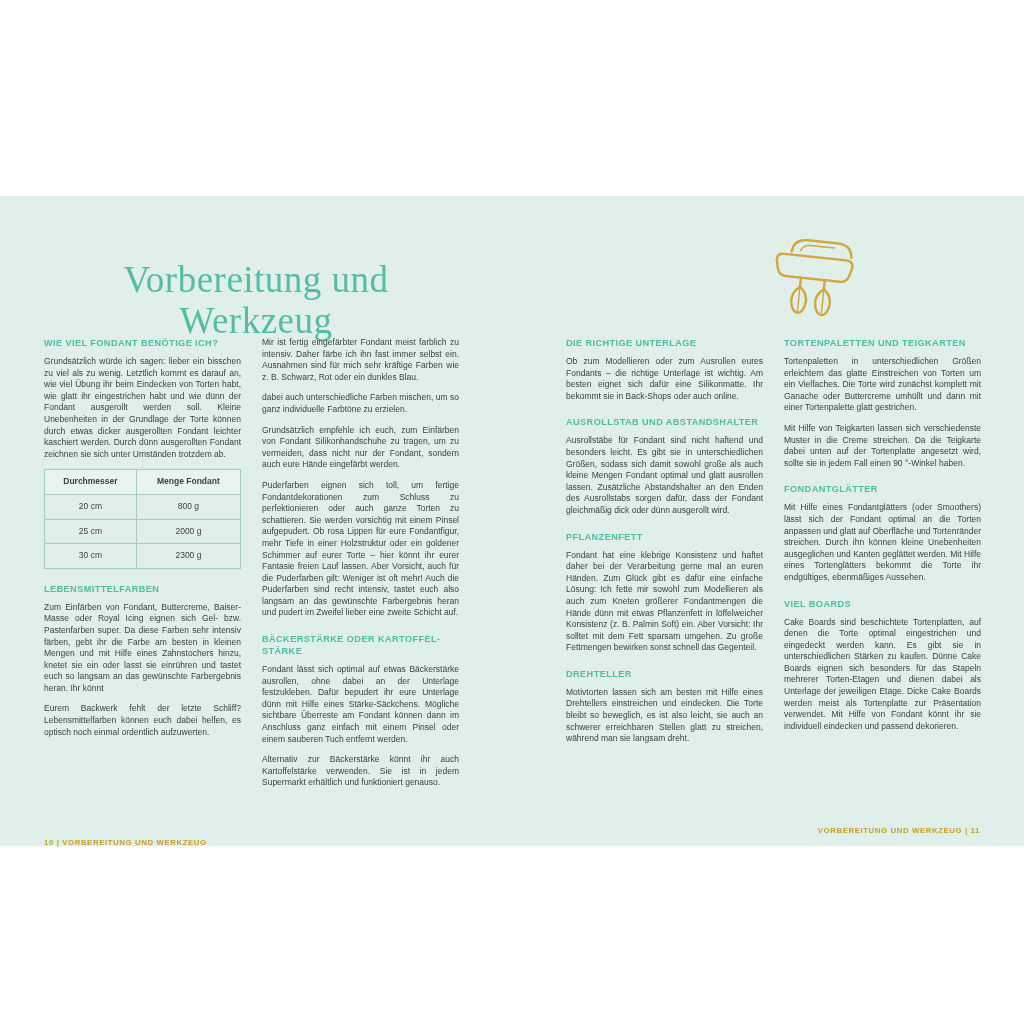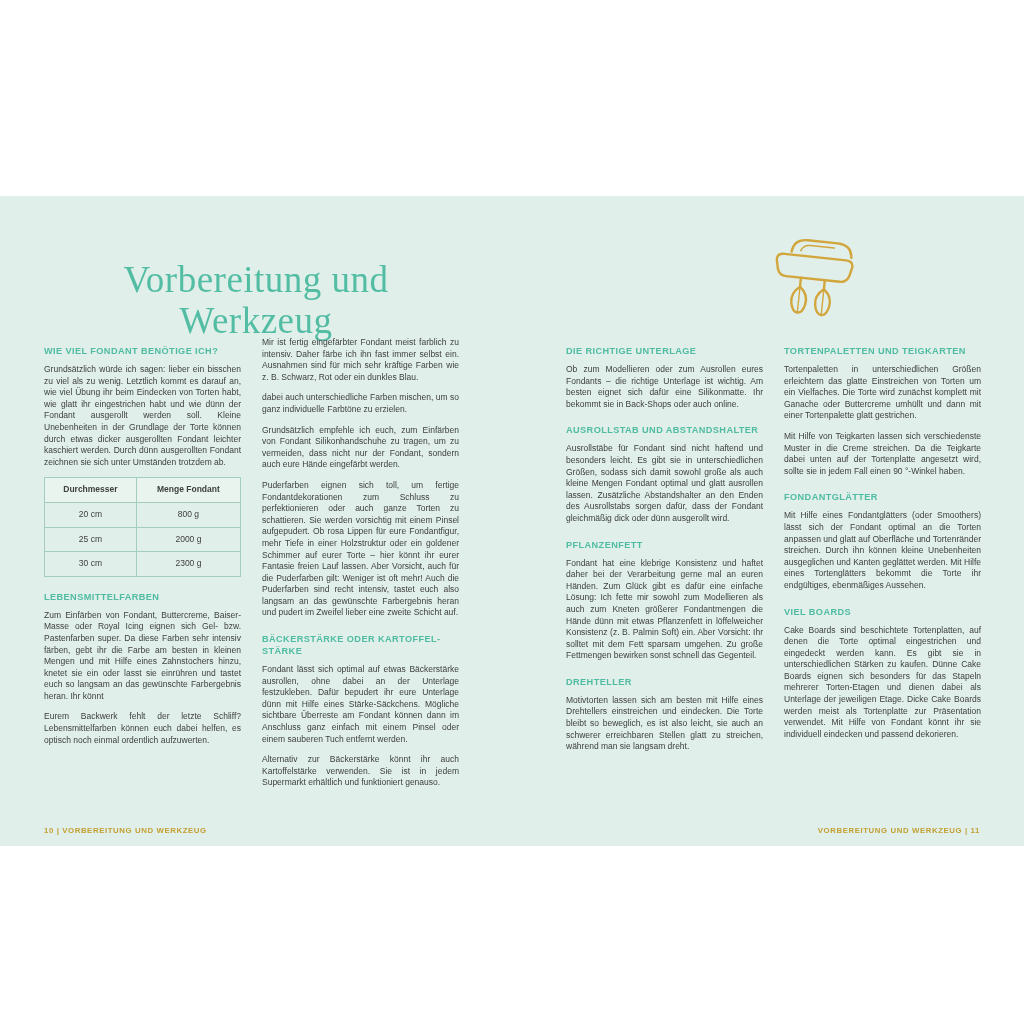--- a/index.html
+++ b/index.html
@@ -8,29 +8,29 @@
   .mint-panel{position:absolute;left:0;top:196px;width:1024px;height:650px;background:#e0efe9;}
   .title{position:absolute;left:0;top:234px;width:512px;text-align:center;
          font-family:"Liberation Serif", serif;font-weight:400;
          font-size:37px;line-height:41px;color:#53bda4;letter-spacing:.5px;}
   .mixer{position:absolute;left:758px;top:230px;transform:rotate(6deg);}
   .col{position:absolute;top:337px;width:197px;color:#3f4040;font-size:8.5px;line-height:11.6px;
        text-align:justify;}
   .col-1{left:44px;} .col-2{left:262px;} .col-3{left:566px;} .col-4{left:784px;}
   .col h3{margin:14px 0 7px 0;font-size:9.2px;line-height:12px;color:#4fbca2;
           letter-spacing:.4px;font-weight:bold;text-align:left;}
-  .col h3.first{margin-top:8px;}
+  .col h3.first{margin-top:0;}
   .col p{margin:0 0 9px 0;}
   table.fondant{width:100%;border-collapse:collapse;margin:4px 0 10px 0;}
   table.fondant th, table.fondant td{border:1px solid #a3cdbf;font-size:8.5px;color:#3f4040;
           text-align:center;padding:6px 4px;}
   table.fondant th{font-weight:bold;background:rgba(255,255,255,0.30);}
   .footer{position:absolute;top:826px;font-size:7.8px;font-weight:bold;letter-spacing:.6px;
           color:#c3a032;}
-  .footer.left{left:44px;} .footer.right{right:44px;text-align:center;}
+  .footer.left{left:44px;margin-top:12px;} .footer.right{right:44px;text-align:center;}
 </style>
 </head>
 <body>
 
 <div class="stage">
   <div class="mint-panel"></div>
 
   <h1 class="title">
     <span>Vorbereitung und</span><br>
     <span>Werkzeug</span>

